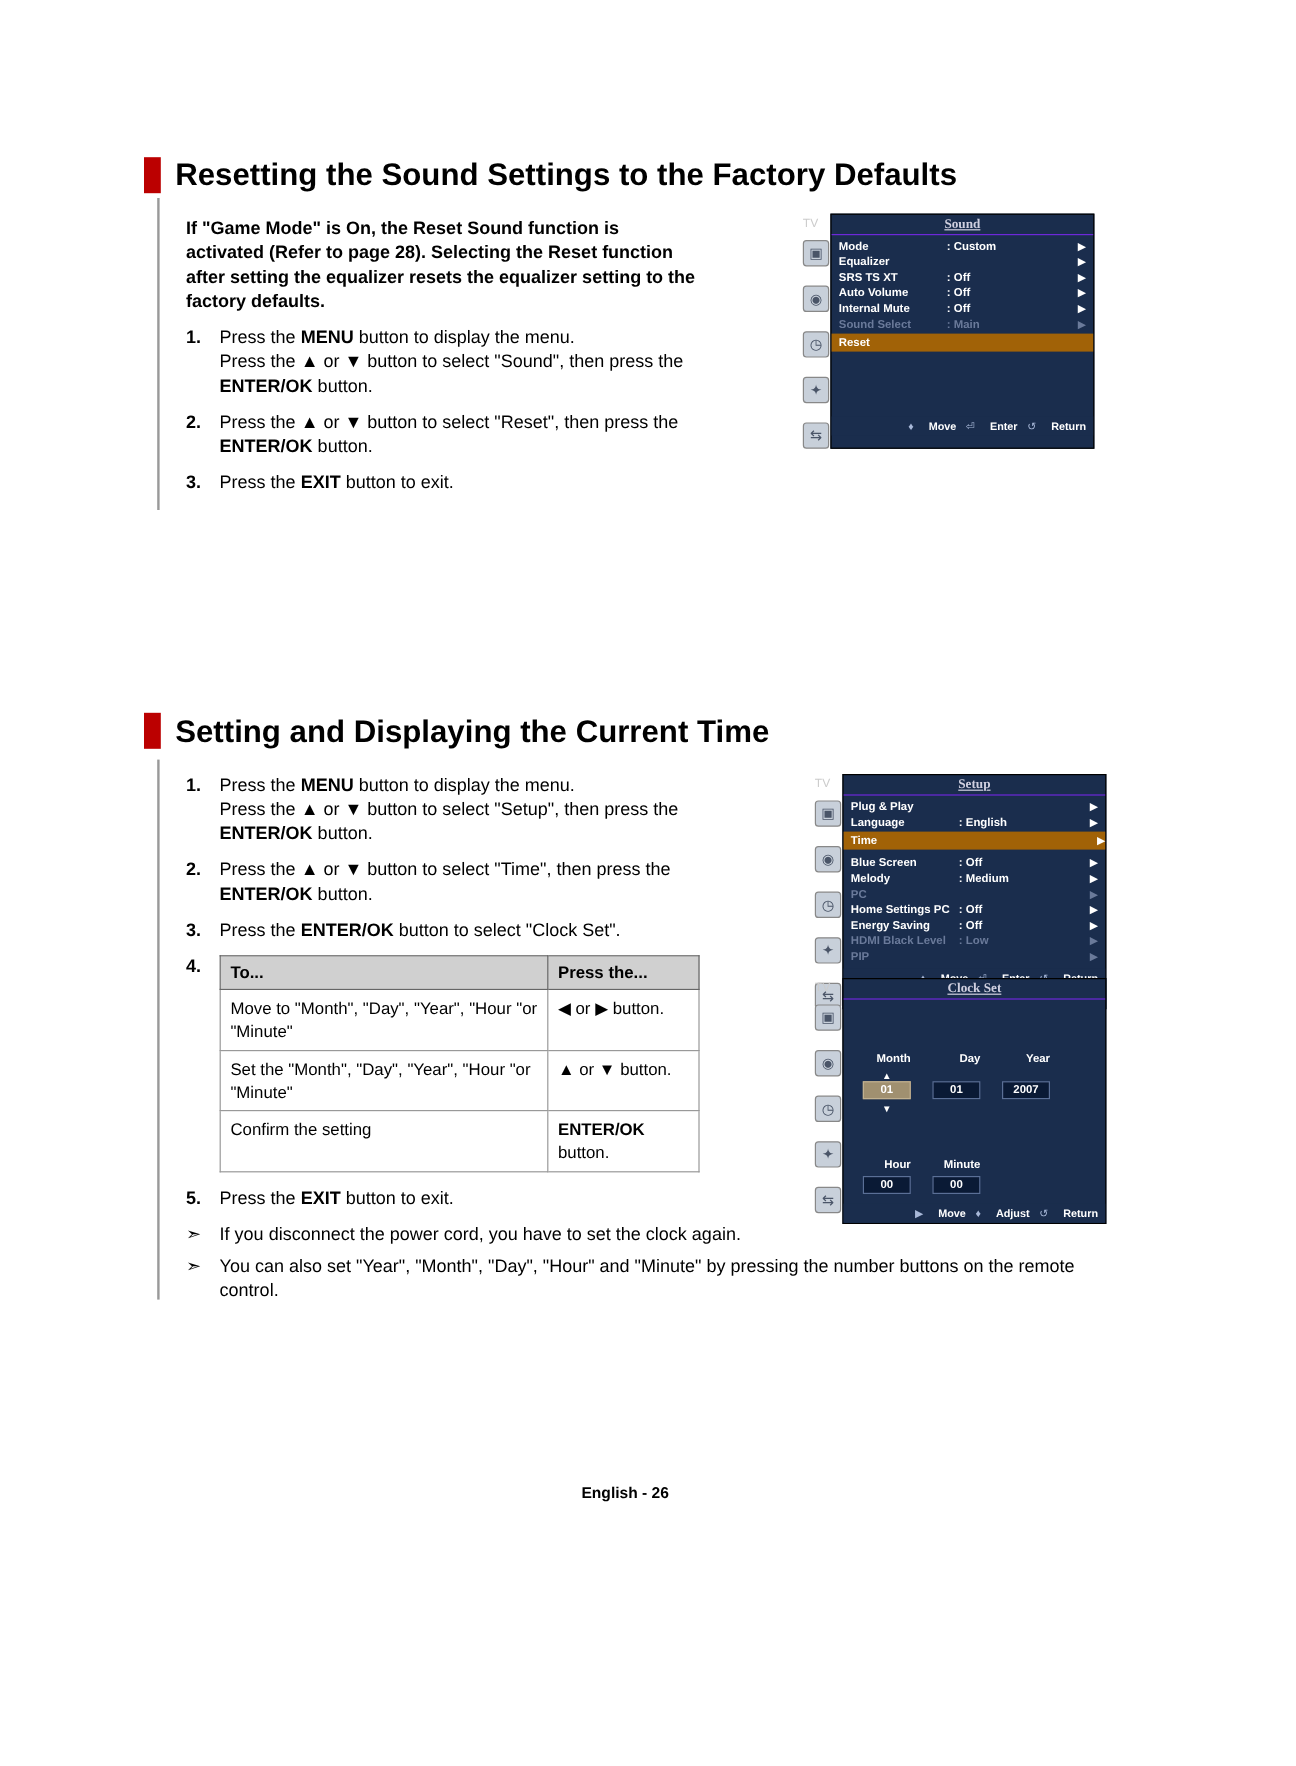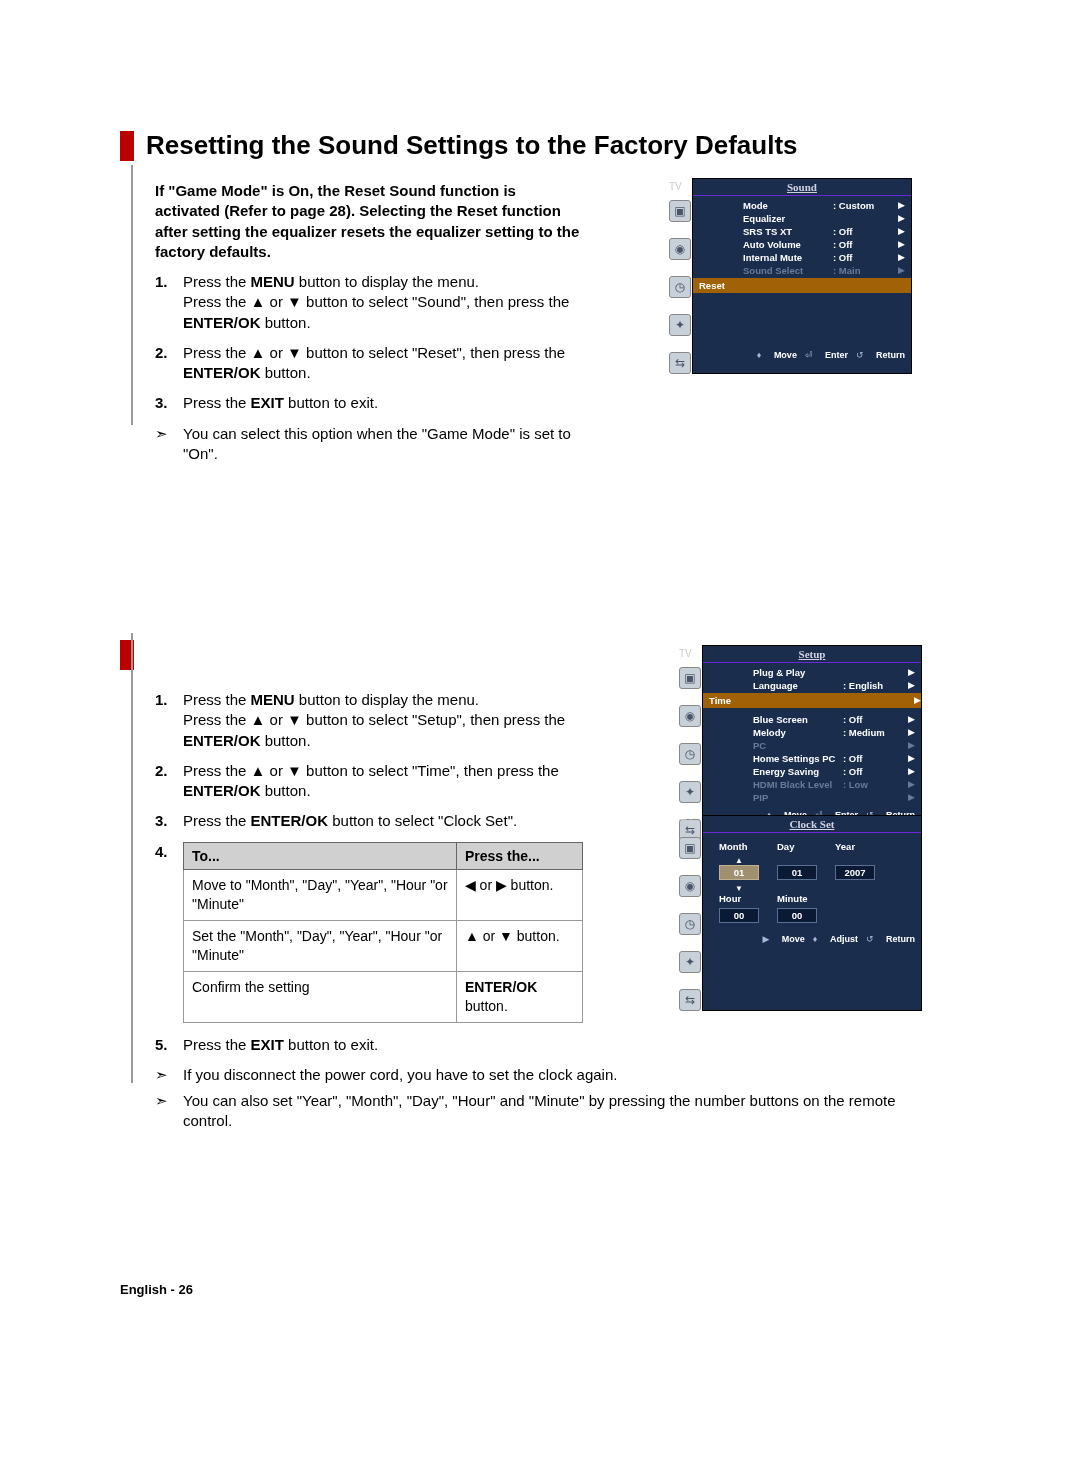--- a/index.html
+++ b/index.html
@@ -130,21 +130,20 @@
   .osd-header .underline { text-decoration: underline; }
   .osd-content {
     flex: 1;
     padding: 3px 6px 3px 6px;
   }
   .osd-row {
     display: flex;
     justify-content: flex-start;
     padding: 1px 0;
     position: relative;
-    margin-left: 44px;
   }
   .osd-row.dim { color: #6a7a9a; }
   .osd-row .label { width: 90px; font-weight: bold; font-size: 9.5px; }
   .osd-row .val { font-weight: bold; font-size: 9.5px; }
   .osd-row .val::before { content: ": "; }
   .osd-row .chevron {
     position: absolute;
     right: 0;
     font-size: 9px;
   }
@@ -187,35 +186,35 @@
     padding: 8px 6px 4px 6px;
     font-size: 9.5px;
     font-weight: bold;
   }
   .clock-headers, .clock-values, .clock-headers2, .clock-values2 {
     display: flex;
     gap: 18px;
     margin-left: 10px;
     margin-bottom: 4px;
   }
-  .clock-headers span, .clock-headers2 span { width: 40px; text-align: left; }
+  .clock-headers span, .clock-headers2 span { width: 40px; text-align: right; margin-top: 36px; }
   .clock-values span, .clock-values2 span {
     width: 40px; text-align: center;
     background: #0a1a35;
     border: 1px solid #5a6f96;
     padding: 1px 0;
   }
   .clock-values span.sel {
     background: #a09070;
     border-color: #c0b090;
   }
   .tri-up, .tri-down { text-align: center; font-size: 8px; width: 40px; margin-left: 10px; }
 
   .page-footer {
-    text-align: left;
+    text-align: center;
     font-weight: bold;
     font-size: 13px;
     margin-top: 150px;
   }
 
   .content-col { width: 430px; }
 </style>
 </head>
 <body>
 
@@ -237,21 +236,20 @@
           <span>Press the </span><b>MENU</b><span> button to display the menu.</span><br>
           <span>Press the ▲ or ▼  button to select "Sound", then press the </span><b>ENTER/OK</b><span> button.</span>
         </li>
         <li>
           <span>Press the ▲ or ▼ button to select "Reset", then press the </span><b>ENTER/OK</b><span> button.</span>
         </li>
         <li>
           <span>Press the </span><b>EXIT</b><span> button to exit.</span>
         </li>
       </ol>
-      <div class="arrow-note"><span>You can select this option when the "Game Mode" is set to "On".</span></div>
     </div>
   </div>
 
   <div class="osd-wrap" style="top:178px; right:100px;">
     <div class="osd-outer">
       <div class="left-icons">
         <div class="li">▣</div>
         <div class="li">◉</div>
         <div class="li">◷</div>
         <div class="li">✦</div>
@@ -303,20 +301,21 @@
           <span>↺ <b>Return</b></span>
         </div>
       </div>
     </div>
   </div>
 
   <div style="height:170px"></div>
 
   <div class="section-title-bar">
     <span class="bar"></span>
+    <span class="section-title">Setting and Displaying the Current Time</span>
   </div>
 
   <div class="section-body">
     <div class="content-col">
       <ol class="steps">
         <li>
           <span>Press the </span><b>MENU</b><span> button to display the menu.</span><br>
           <span>Press the ▲ or ▼ button to select "Setup", then press the </span><b>ENTER/OK</b><span> button.</span>
         </li>
         <li>

